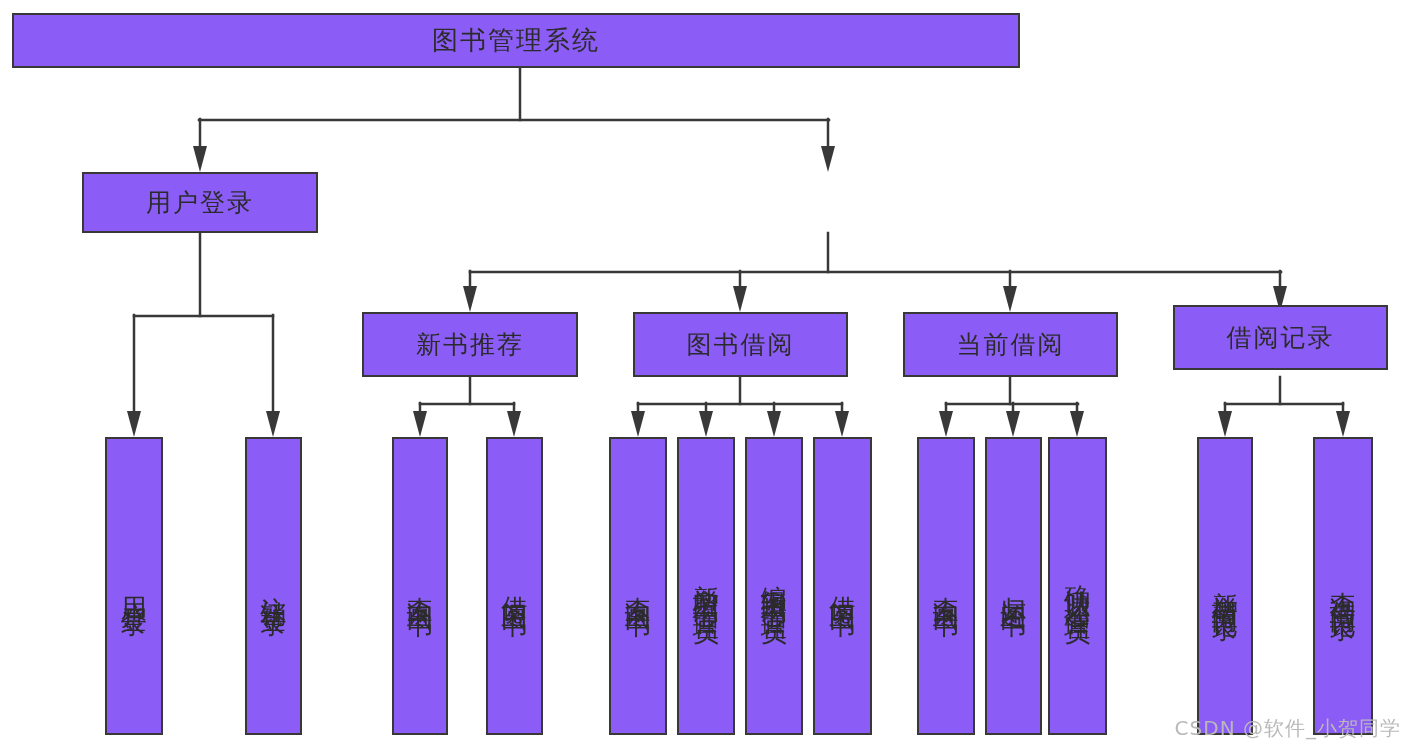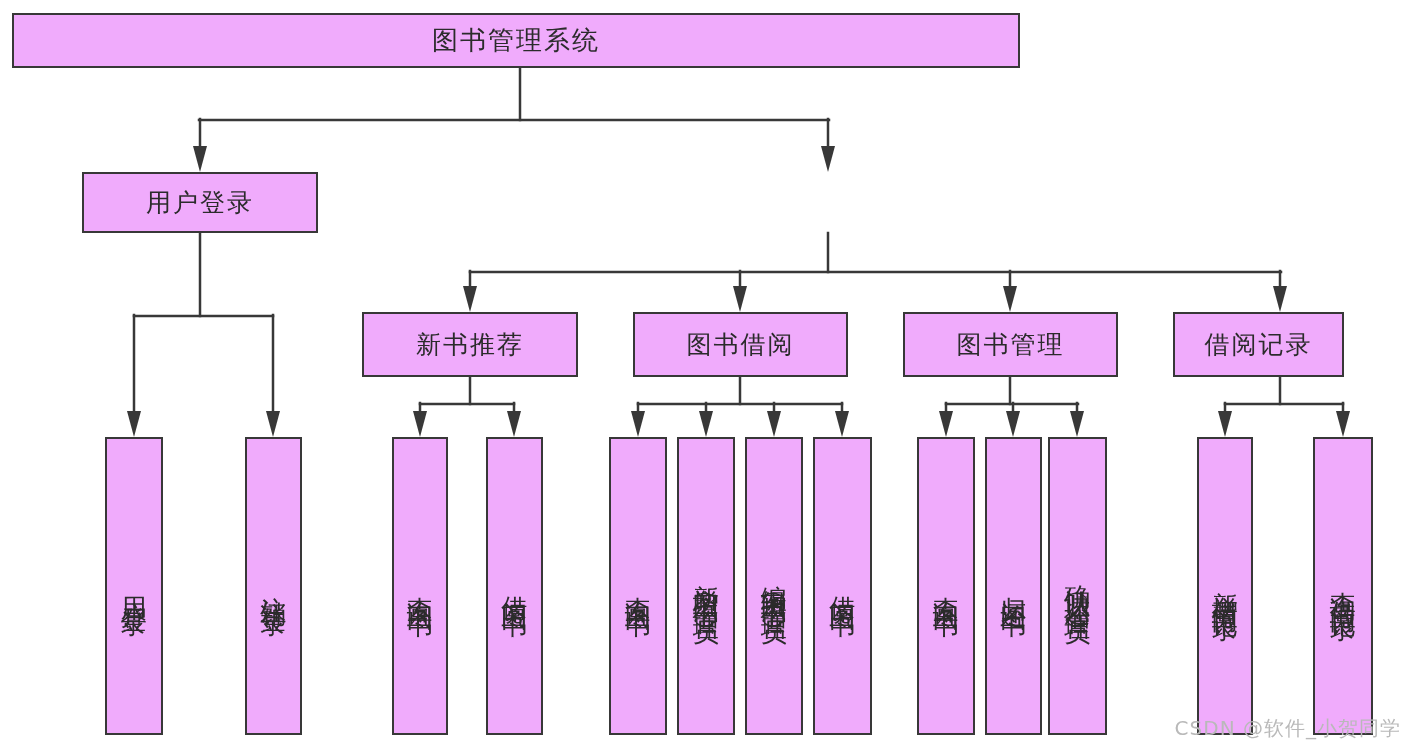--- a/index.html
+++ b/index.html
@@ -13,21 +13,21 @@
   }
   .connectors {
     position: absolute;
     left: 0; top: 0;
     width: 1405px; height: 747px;
   }
   .node {
     position: absolute;
     box-sizing: border-box;
     border: 2.5px solid #383838;
-    background: #f0abfc;
+    background: #8b5cf6;
     color: #2b2b2b;
     display: flex;
     align-items: center;
     justify-content: center;
     text-align: center;
   }
   .hbox { font-size: 25px; letter-spacing: 2px; white-space: nowrap; }
   .title-box { font-size: 26px; }
   .vbox span {
     writing-mode: vertical-rl;
@@ -129,23 +129,23 @@
     <span>用户登录</span>
   </div>
 
   <div class="node hbox" style="left:633px; top:312px; width:215px; height:65px;">
     <span>图书借阅</span>
   </div>
   <div class="node hbox" style="left:362px; top:312px; width:216px; height:65px;">
     <span>新书推荐</span>
   </div>
   <div class="node hbox" style="left:903px; top:312px; width:215px; height:65px;">
-    <span>图书管理</span>
+    <span>当前借阅</span>
   </div>
-  <div class="node hbox" style="left:1173px; top:312px; width:171px; height:65px;">
+  <div class="node hbox" style="left:1173px; top:305px; width:215px; height:65px;">
     <span>借阅记录</span>
   </div>
 
   <div class="node vbox" style="left:105px; top:437px; width:58px; height:298px;">
     <span>用户登录</span>
   </div>
   <div class="node vbox" style="left:245px; top:437px; width:57px; height:298px;">
     <span>注销登录</span>
   </div>
 

